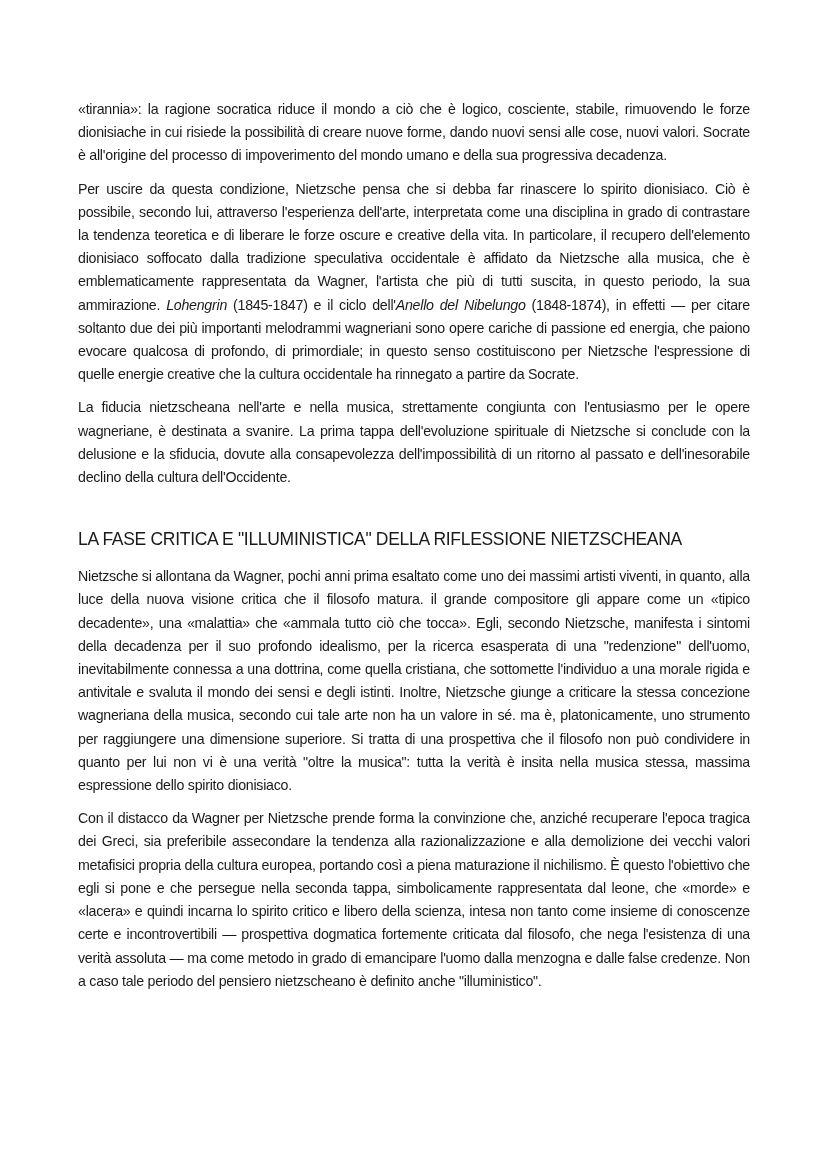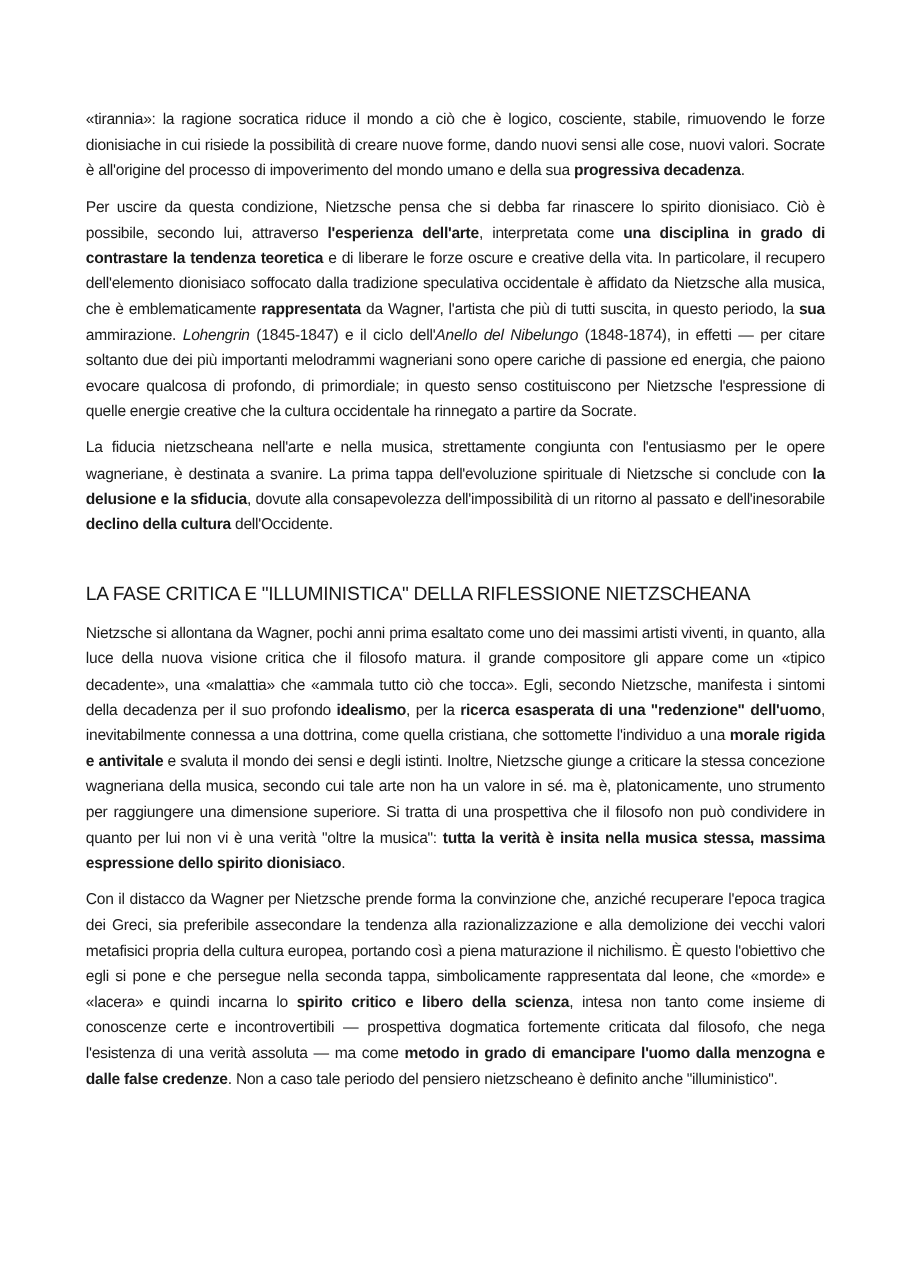--- a/index.html
+++ b/index.html
@@ -9,21 +9,21 @@
     left: 78px;
     top: 98px;
     width: 672px;
     font-family: "Liberation Sans", sans-serif;
     font-size: 14.2px;
     line-height: 23.2px;
     color: #1a1a1a;
     letter-spacing: -0.25px;
   }
   .para { margin: 0 0 10px 0; text-align: justify; }
-  .para b { font-weight: bold; margin-top: 24px; }
+  .para b { font-weight: normal; margin-top: 24px; }
   .para i { }
   .heading {
     font-family: "Liberation Sans", sans-serif;
     font-size: 17.5px;
     font-weight: normal;
     color: #1a1a1a;
     margin: 38px 0 14px 0;
     letter-spacing: -0.3px;
     line-height: 24px;
   }

